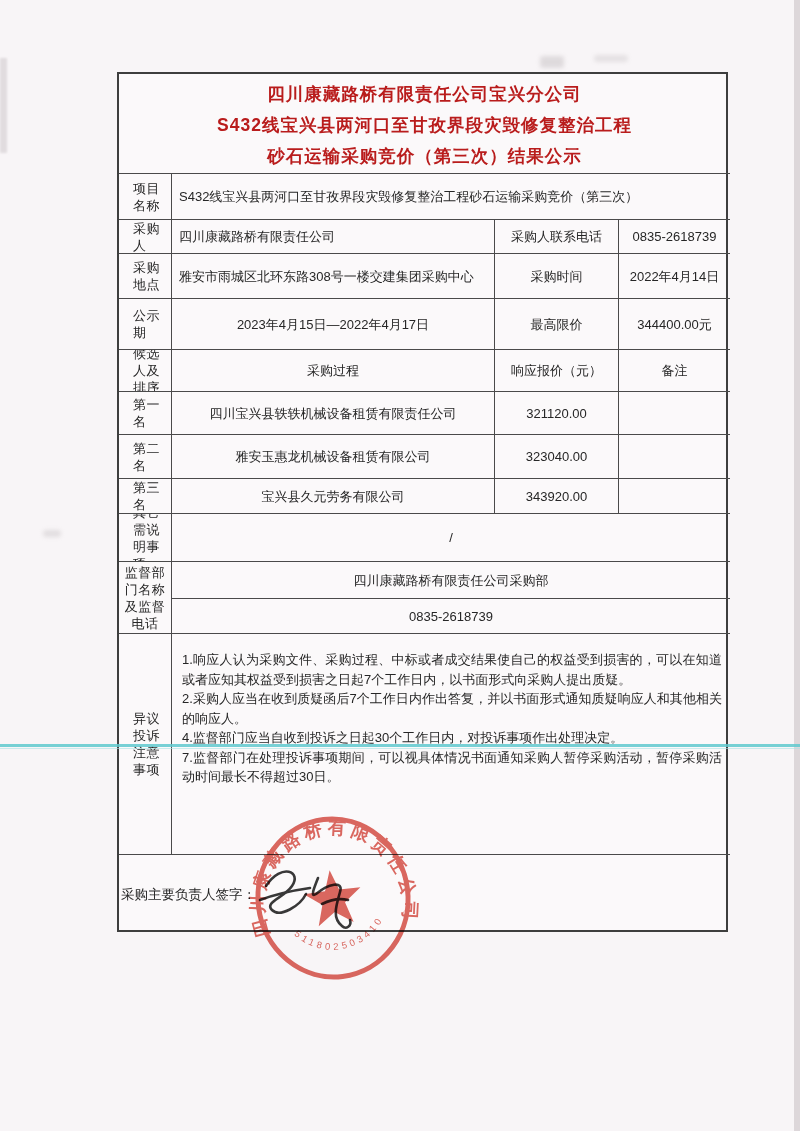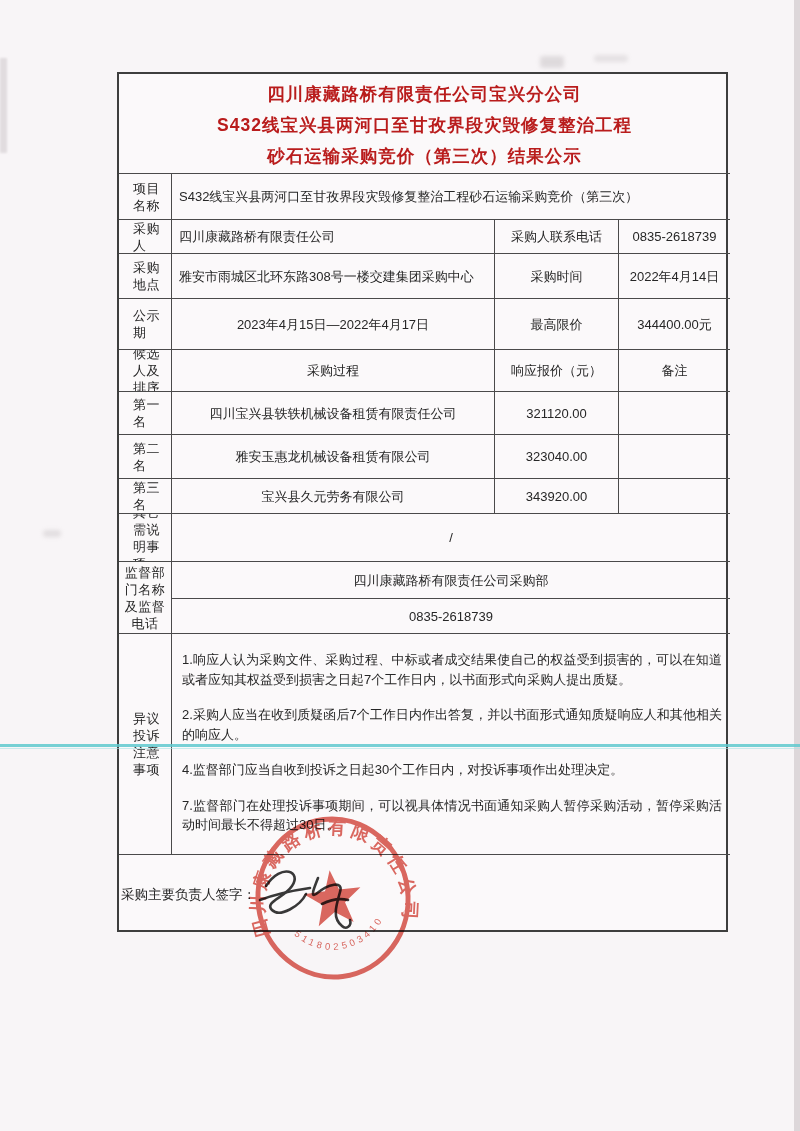--- a/index.html
+++ b/index.html
@@ -37,21 +37,21 @@
   .cell.label{padding-left:14px;letter-spacing:.5px;}
   .cell.label-c{justify-content:center;text-align:center;letter-spacing:.5px;}
   .title-cell{
     flex-direction:column;justify-content:center;align-items:center;
     font-weight:bold;font-size:17.5px;line-height:31px;color:#b91c1c;
     letter-spacing:1px;padding-top:6px;
   }
   .value-left{padding-left:7px;}
   .notice-cell{
     align-items:flex-start;flex-direction:column;justify-content:flex-start;
-    padding:16px 8px 8px 10px;font-size:13px;line-height:19.5px;text-align:justify;gap:16px;
+    padding:16px 8px 8px 10px;font-size:13px;line-height:19.5px;text-align:justify;
   }
   .notice-cell div{margin:0;}
   .sign-cell{padding-left:2px;font-size:13.5px;}
 
   .scan-line{position:absolute;left:0;top:744px;width:800px;height:3px;background:#5fc9ce;opacity:.85;}
   .scan-line2{position:absolute;left:0;top:748px;width:800px;height:1px;background:#a8e2e4;opacity:.6;}
 
   .stamp{position:absolute;left:247px;top:812px;width:172px;height:172px;transform:rotate(-7deg);mix-blend-mode:multiply;opacity:.88;}
   .signature{position:absolute;left:252px;top:856px;width:120px;height:84px;mix-blend-mode:multiply;}
 </style>

